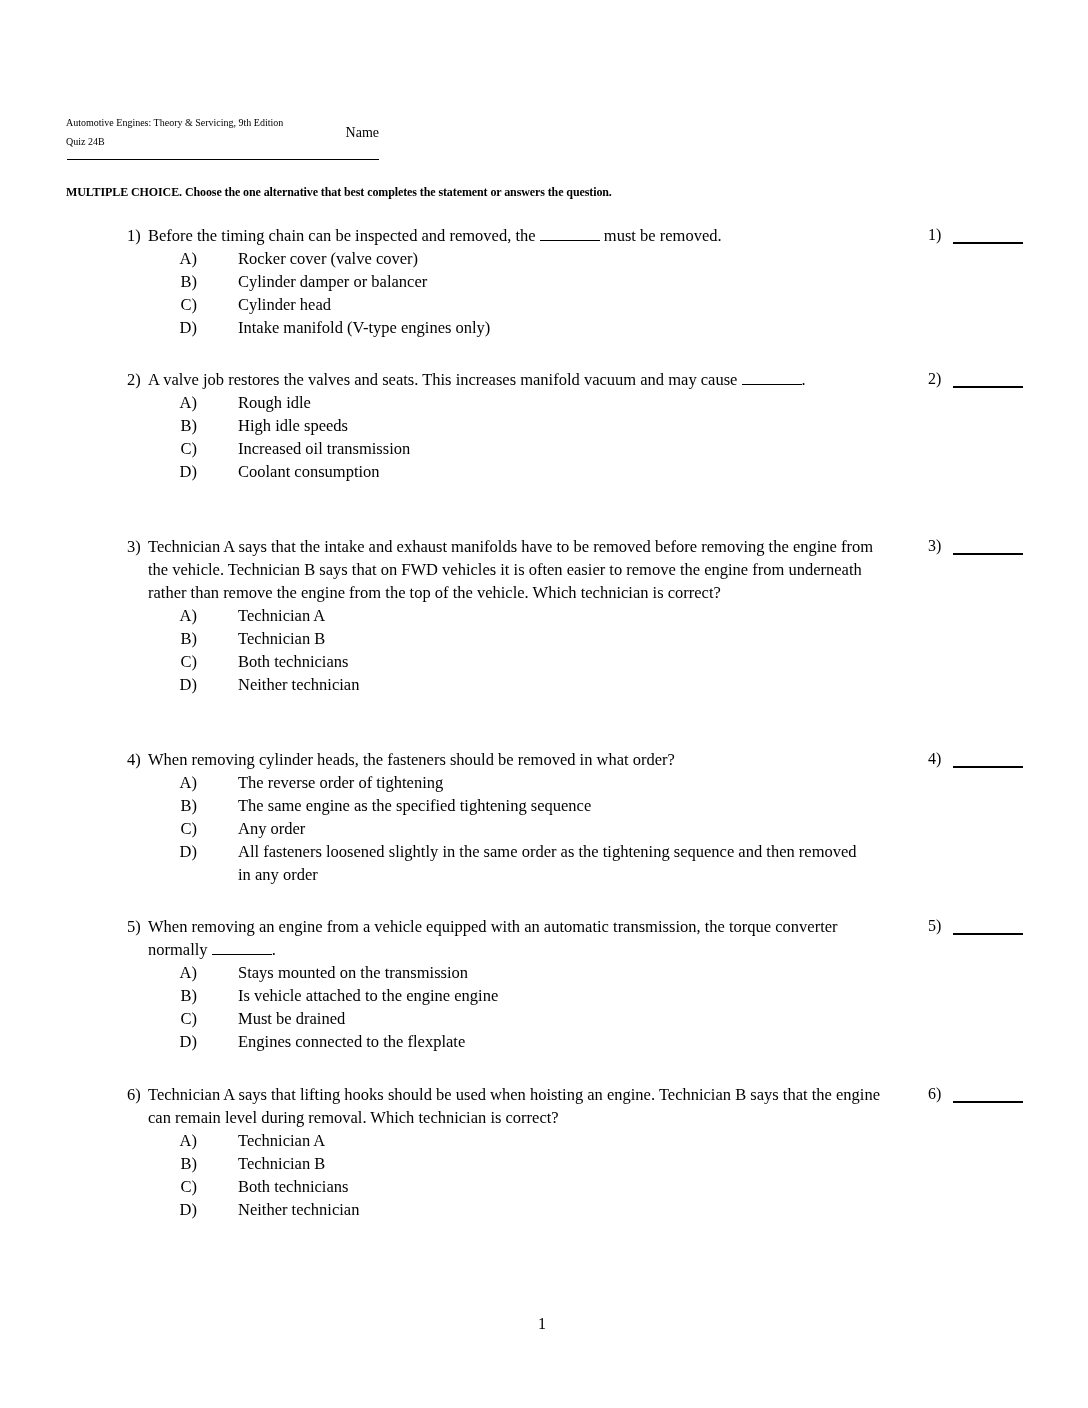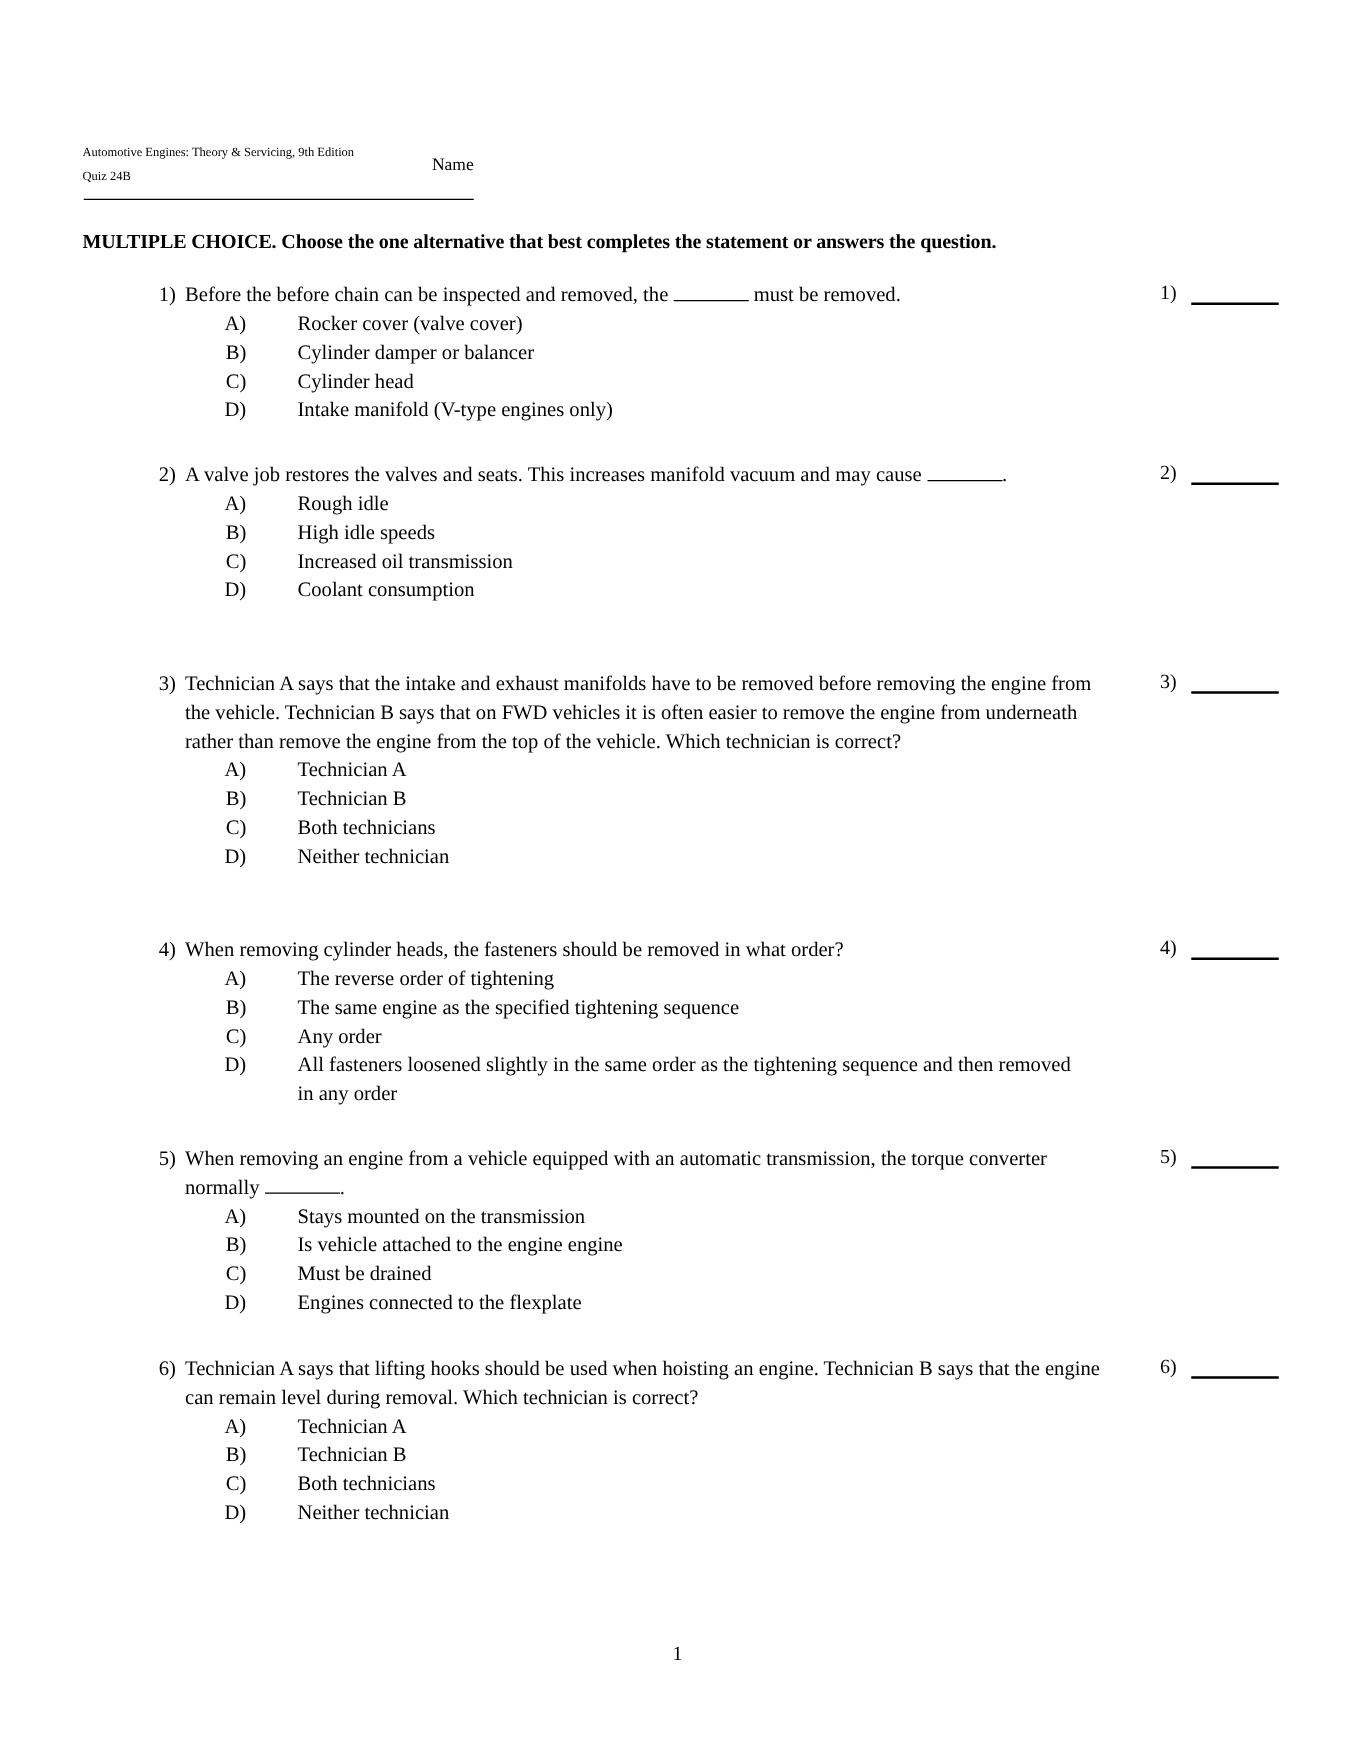--- a/index.html
+++ b/index.html
@@ -6,21 +6,21 @@
     body {
       width: 1088px; height: 1408px; position: relative; overflow: hidden;
       color: #000; font-family: "Liberation Serif", "DejaVu Serif", serif;
     }
     .hdr { position: absolute; left: 66px; font-size: 10px; line-height: 18px; margin-top: 47px; }
     .hdr1 { top: 67px; }
     .hdr2 { top: 86px; text-align: center; }
     .namerow { position: absolute; left: 66px; top: 125px; font-size: 14px; display: flex; align-items: flex-end; flex-direction: column; }
     .nameline { display: inline-block; width: 312px; border-bottom: 1px solid #000; height: 18px; margin-left: 1px; }
     .instr {
-      position: absolute; left: 66px; top: 185px; font-size: 16px; font-weight: bold; letter-spacing: -0.1px;
+      position: absolute; left: 66px; top: 185px; font-size: 12px; font-weight: bold; letter-spacing: -0.1px;
       font-family: "Liberation Serif", "DejaVu Serif", serif;
     }
     .q { position: absolute; left: 127px; width: 770px; font-size: 16.5px; line-height: 23px; }
     .stem { display: flex; }
     .qnum { width: 21px; flex: 0 0 auto; }
     .stemtext { flex: 1; }
     .blank { display: inline-block; width: 60px; border-bottom: 1px solid #000; height: 14px; vertical-align: baseline; }
     .opt { display: flex; margin-left: 45px; }
     .opt .lbl { flex: 0 0 auto; width: 25px; text-align: right; padding-right: 1px; }
     .opt .txt { flex: 1; margin-left: 40px; }
@@ -40,21 +40,21 @@
   <span>Name</span>
   <span class="nameline"></span>
 </div>
 
 <div class="instr">MULTIPLE CHOICE.  Choose the one alternative that best completes the statement or answers the question.</div>
 
 <div class="q" style="top:224px">
   <div class="stem">
     <span class="qnum">1)</span>
     <span class="stemtext">
-      <span>Before the before chain can be inspected and removed, the </span><span class="blank"></span><span> must be removed.</span>
+      <span>Before the timing chain can be inspected and removed, the </span><span class="blank"></span><span> must be removed.</span>
     </span>
   </div>
   <div class="opt">
       <span class="lbl">A)</span>
       <span class="txt">Rocker cover (valve cover)</span>
     </div>
   <div class="opt">
       <span class="lbl">B)</span>
       <span class="txt">Cylinder damper or balancer</span>
     </div>

